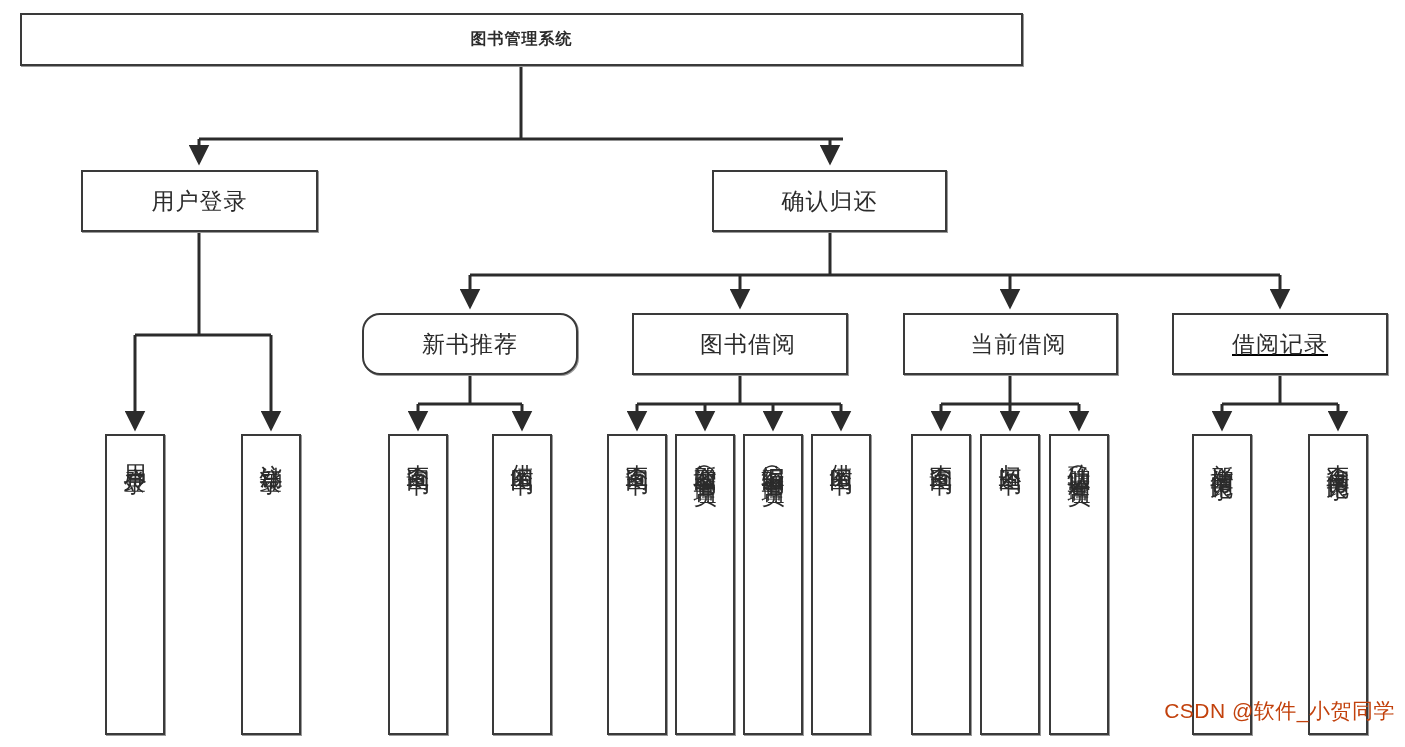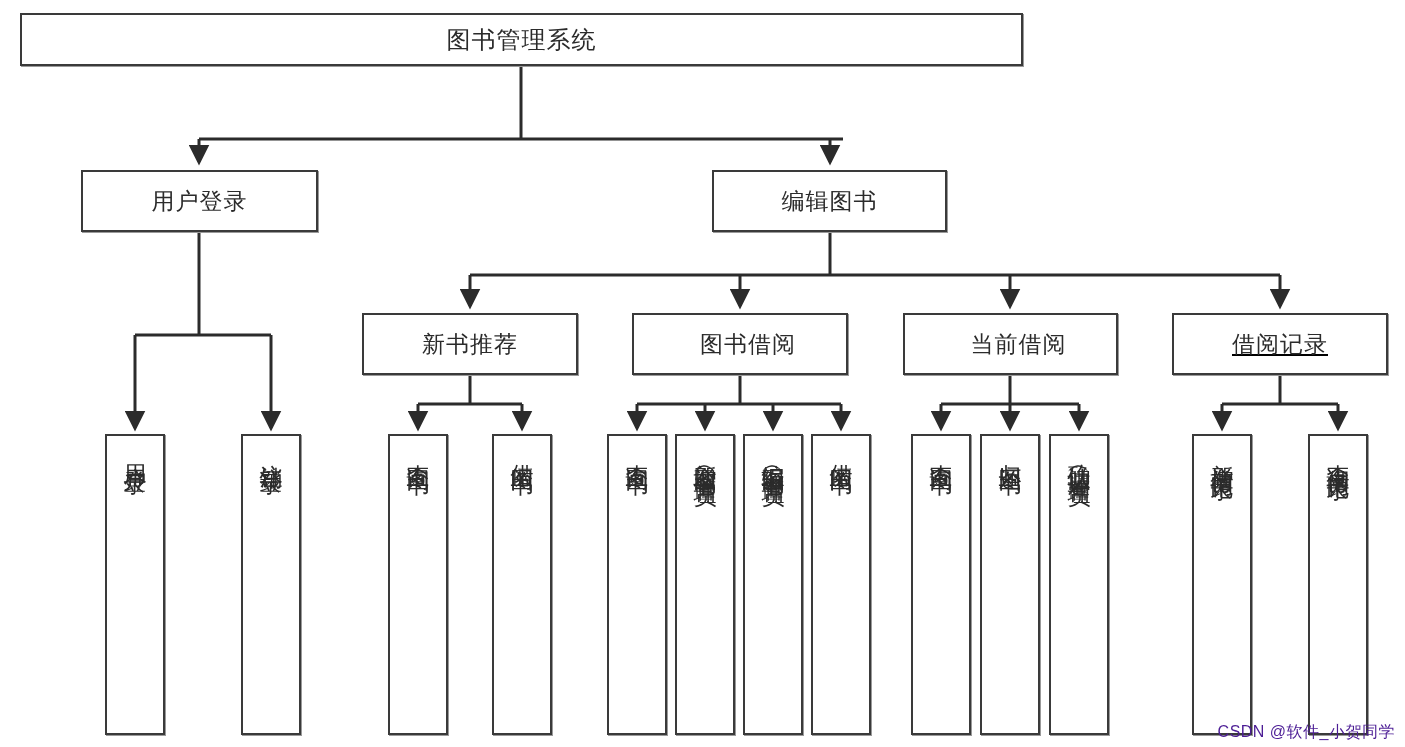--- a/index.html
+++ b/index.html
@@ -37,27 +37,27 @@
   }
   .node.leaf .lbl{
     writing-mode:vertical-rl;
     text-orientation:upright;
     font-size:23px;
     letter-spacing:3px;
     line-height:1;
     white-space:nowrap;
     text-align:start;
   }
-  .node.root .lbl{font-size:24px;}
+  .node.root .lbl{font-size:16px;font-weight:bold;}
   #watermark{
     position:absolute;
     right:10px;
-    bottom:4px;
-    color:#4c1d95;
-    font-size:16px;
+    bottom:22px;
+    color:#c2410c;
+    font-size:21px;
     letter-spacing:0.5px;
     white-space:nowrap;
     pointer-events:none;
   }
 </style>
 </head>
 <body>
 
 <div id="canvas">
 
@@ -112,24 +112,24 @@
   </svg>
 
   <div class="node root" style="left:20px;top:13px;width:1003px;height:53px;">
     <span class="lbl">图书管理系统</span>
   </div>
 
   <div class="node" style="left:81px;top:170px;width:237px;height:62px;">
     <span class="lbl">用户登录</span>
   </div>
   <div class="node" style="left:712px;top:170px;width:235px;height:62px;">
-    <span class="lbl">编辑图书</span>
+    <span class="lbl">确认归还</span>
   </div>
 
-  <div class="node" style="left:362px;top:313px;width:216px;height:62px;">
+  <div class="node" style="left:362px;top:313px;width:216px;height:62px;border-radius:18px;">
     <span class="lbl">新书推荐</span>
   </div>
   <div class="node" style="left:632px;top:313px;width:216px;height:62px;padding-left:16px;">
     <span class="lbl">图书借阅</span>
   </div>
   <div class="node" style="left:903px;top:313px;width:215px;height:62px;padding-left:16px;">
     <span class="lbl">当前借阅</span>
   </div>
   <div class="node" style="left:1172px;top:313px;width:216px;height:62px;text-decoration:underline;">
     <span class="lbl">借阅记录</span>

